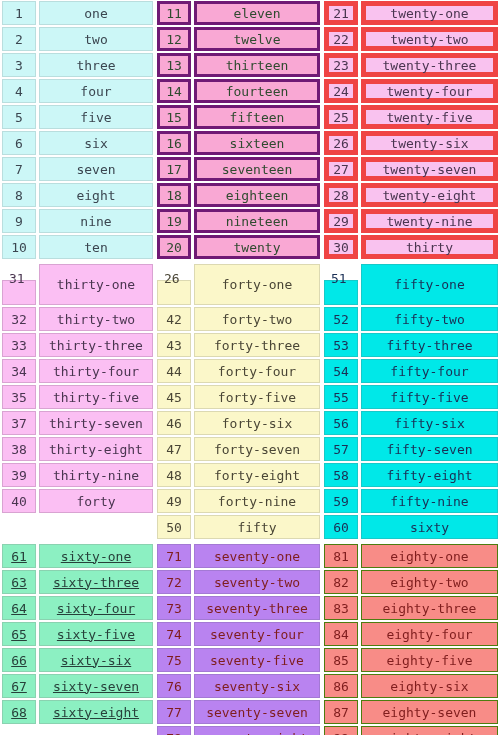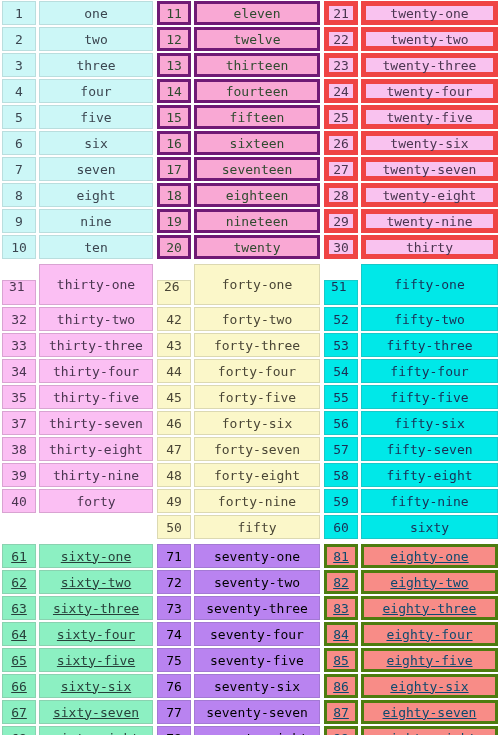--- a/index.html
+++ b/index.html
@@ -54,21 +54,21 @@
     min-width: 34px;
     box-sizing: border-box;
     display: flex;
     align-items: center;
     justify-content: center;
     font-size: 13px;
     letter-spacing: 0px;
   }
   .row.tall .num {
     align-items: flex-end;
-    padding-bottom: 10px;
+    padding-bottom: 18px;
     justify-content: flex-start;
     padding-left: 6px;
     margin-top: 16px;
   }
 
   .word {
     flex: 1 1 auto;
     margin-left: 3px;
     box-sizing: border-box;
     display: flex;
@@ -90,23 +90,23 @@
   .b2 .col-a .word { background: #fbbff3; border: 1px solid #d9a3d2; color: #4a3550; }
   .b2 .col-b .num,
   .b2 .col-b .word { background: #fbf7c9; border: 1px solid #dcd9b2; color: #4a4636; }
   .b2 .col-c .num,
   .b2 .col-c .word { background: #00e8e8; border: 1px solid #16c9c9; color: #1a2f55; }
 
   
   .b3 .col-a .num,
   .b3 .col-a .word { background: #8cf0c2; border: 1px solid #8ad2b0; color: #27403a; text-decoration: underline; }
   .b3 .col-b .num,
-  .b3 .col-b .word { background: #b983f0; border: 1px solid #a379d4; color: #000000; }
+  .b3 .col-b .word { background: #b983f0; border: 1px solid #a379d4; color: #7f1d1d; }
   .b3 .col-c .num,
-  .b3 .col-c .word { background: #f88c87; border: 3px solid #4d7c0f; color: #0c4a6e; text-decoration: underline; }
+  .b3 .col-c .word { background: #f88c87; border: 1px solid #4d7c0f; color: #7f1d1d; }
 
   .gap {
     height: 3px;
     width: 500px;
     background: #ffffff;
   }
 </style>
 </head>
 <body>
 
@@ -370,24 +370,20 @@
 
   <div class="gap"></div>
 
   <div class="block b3">
     <div class="col col-a">
       <div class="row">
           <div class="num">61</div>
           <div class="word">sixty-one</div>
         </div>
       <div class="row">
-          <div class="num">62</div>
-          <div class="word">sixty-two</div>
-        </div>
-      <div class="row">
           <div class="num">63</div>
           <div class="word">sixty-three</div>
         </div>
       <div class="row">
           <div class="num">64</div>
           <div class="word">sixty-four</div>
         </div>
       <div class="row">
           <div class="num">65</div>
           <div class="word">sixty-five</div>

